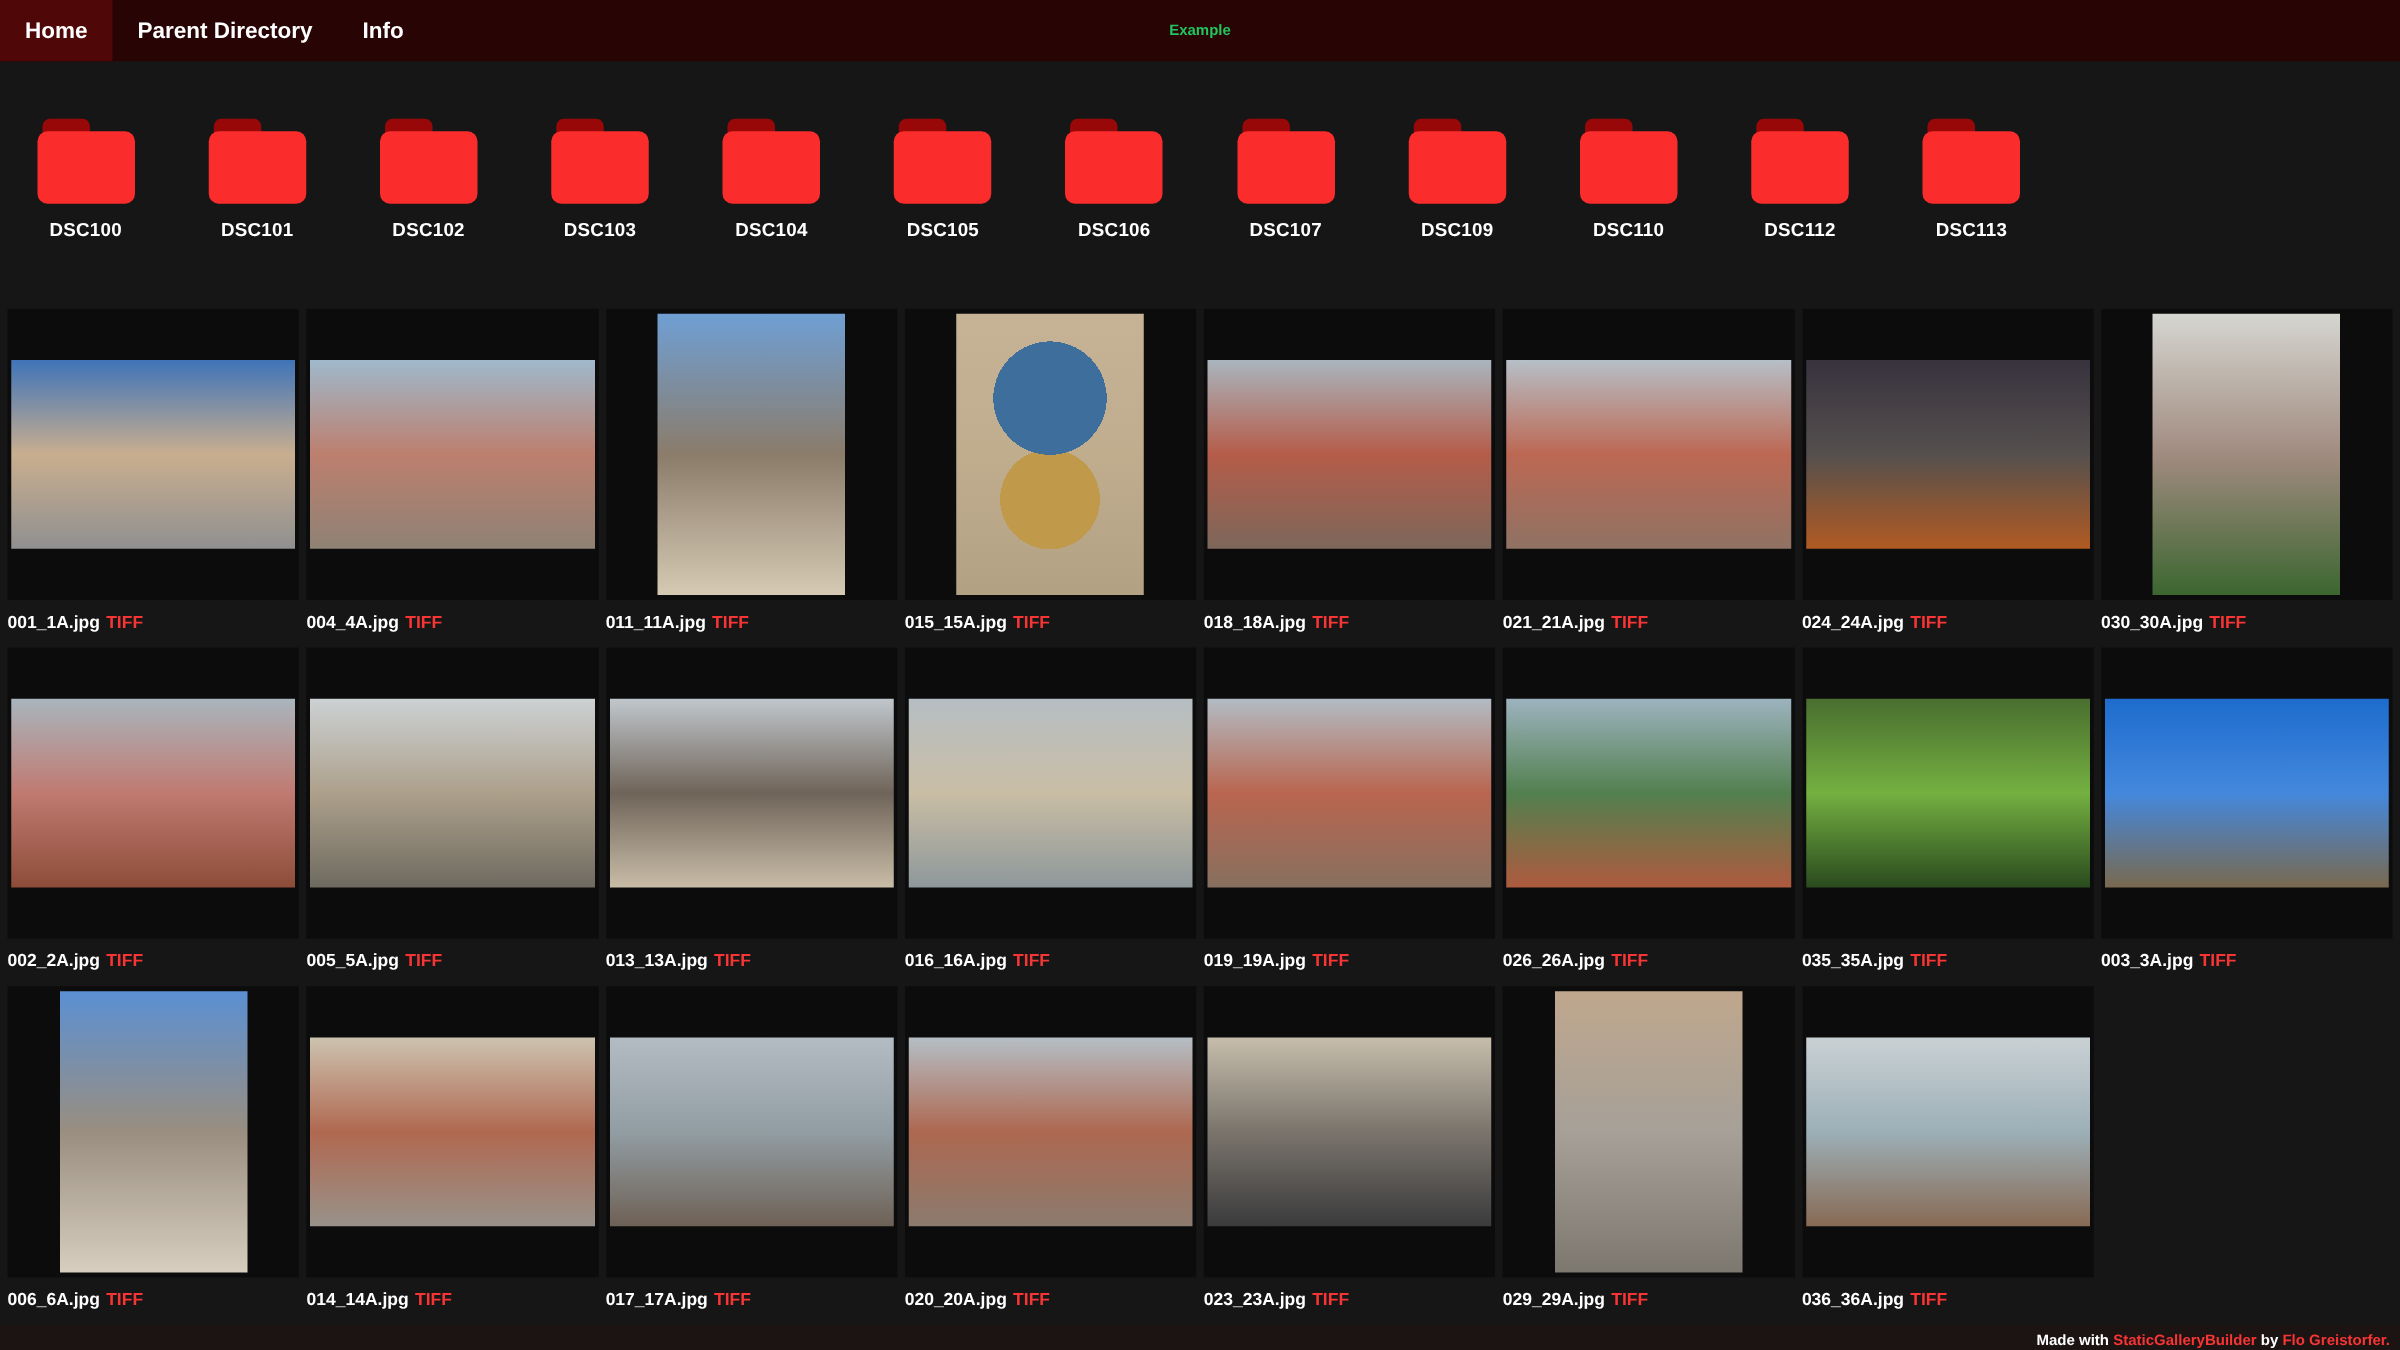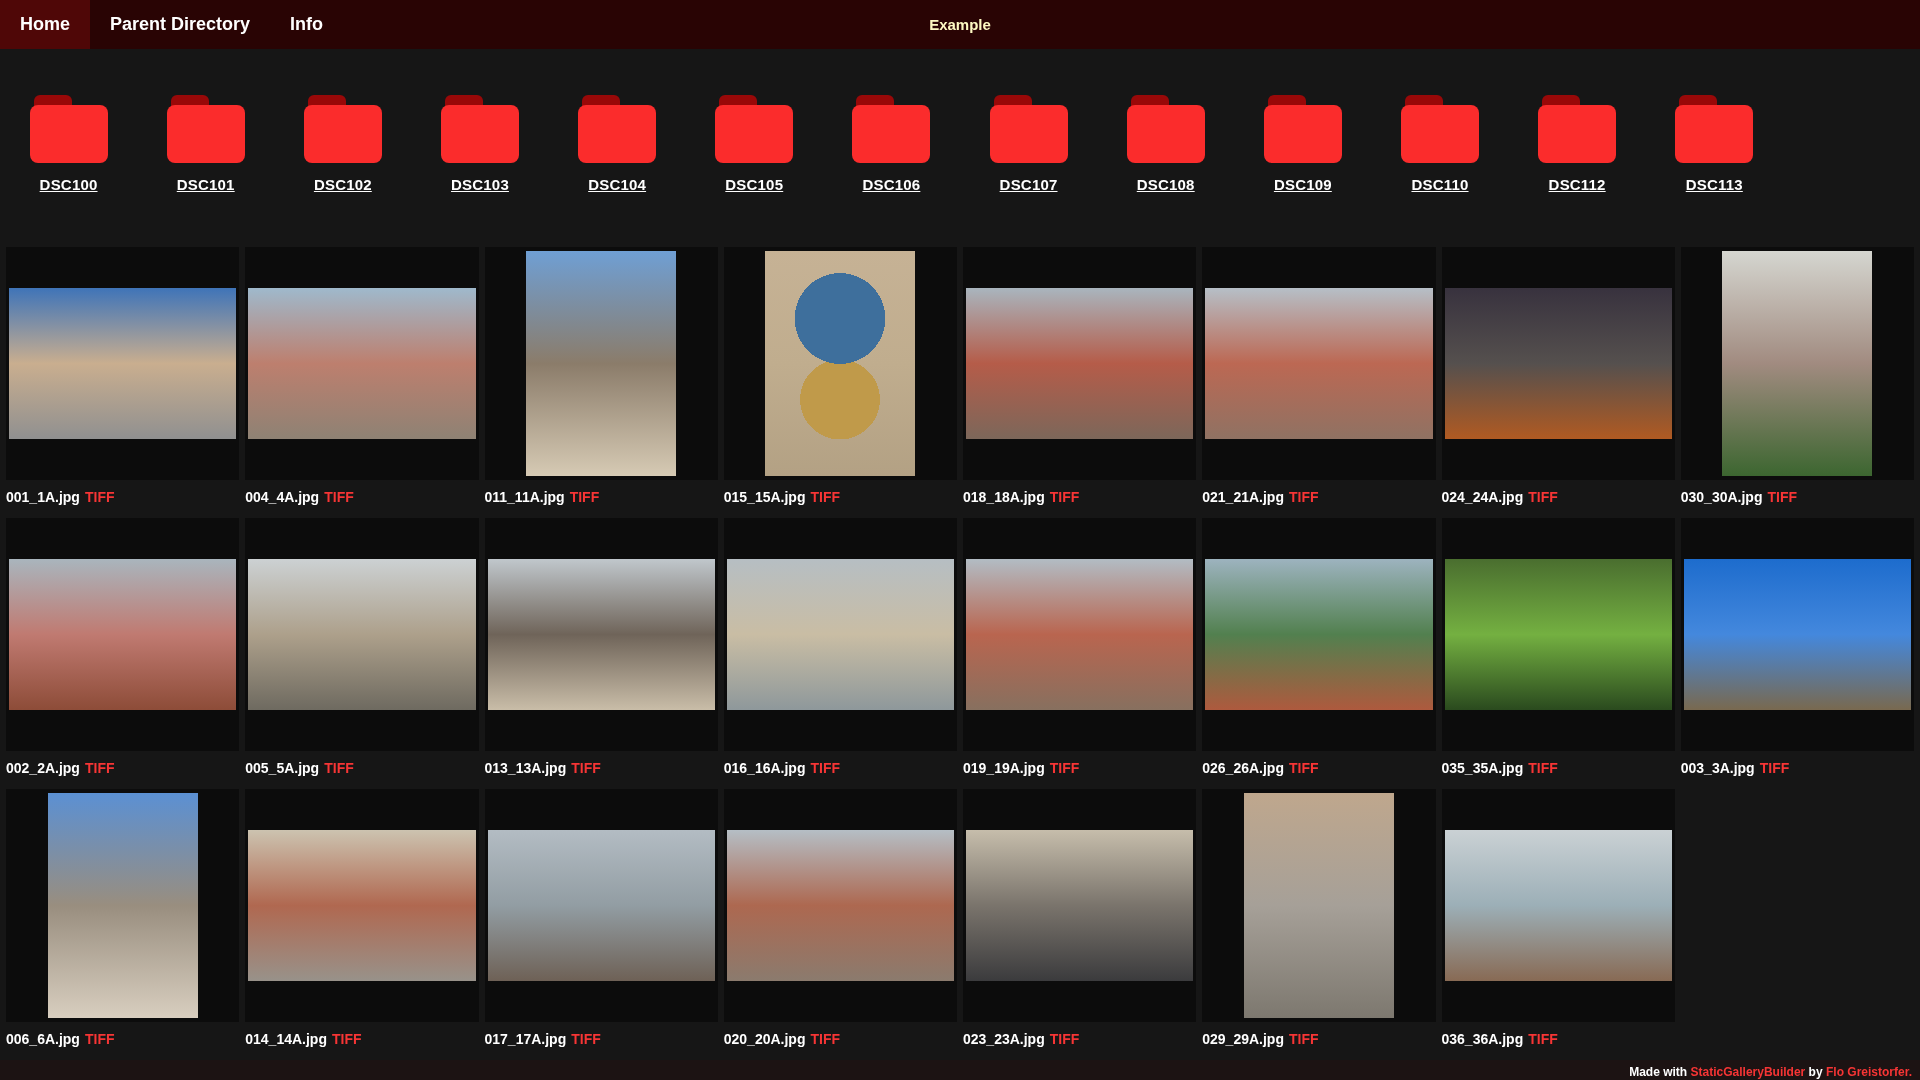--- a/index.html
+++ b/index.html
@@ -19,28 +19,28 @@
   .nav-link {
     display:flex; align-items:center;
     padding:17px 20px;
     color:#fff; text-decoration:none;
     font-size:18px; font-weight:700;
     cursor:pointer;
   }
   .nav-link.active { background: var(--nav-active-bg, #4f0707); }
   .nav-title {
     position:absolute; left:50%; top:0; transform:translateX(-50%);
-    line-height:49px; font-size:15px; font-weight:700; color:#fef9c3;
+    line-height:49px; font-size:12px; font-weight:700; color:#22c55e;
   }
   
   .folder-row {
     display:grid; grid-template-columns:repeat(14,1fr);
     padding:46px 0 54px 0;
   }
-  .folder-item { display:flex; flex-direction:column; align-items:center; cursor:pointer;text-decoration:underline; }
+  .folder-item { display:flex; flex-direction:column; align-items:center; cursor:pointer; }
   .folder-icon { position:relative; width:78px; height:68px; margin-bottom:13px; }
   .folder-icon .tab {
     position:absolute; left:4px; top:0; width:38px; height:20px;
     border-radius:6px 6px 0 0;
     background: var(--folder-tab, #990808);
   }
   .folder-icon .fbody {
     position:absolute; left:0; right:0; top:10px; bottom:0;
     background: var(--accent, #fb2c2c);
     border-radius:8px;
@@ -141,27 +141,20 @@
   </div>
 
   <div class="folder-item">
     <div class="folder-icon">
       <div class="tab"></div>
         <div class="fbody"></div>
     </div>
     <div class="folder-label">DSC107</div>
   </div>
 
-  <div class="folder-item">
-    <div class="folder-icon">
-      <div class="tab"></div>
-        <div class="fbody"></div>
-    </div>
-    <div class="folder-label">DSC108</div>
-  </div>
 
   <div class="folder-item">
     <div class="folder-icon">
       <div class="tab"></div>
         <div class="fbody"></div>
     </div>
     <div class="folder-label">DSC109</div>
   </div>
 
   <div class="folder-item">

